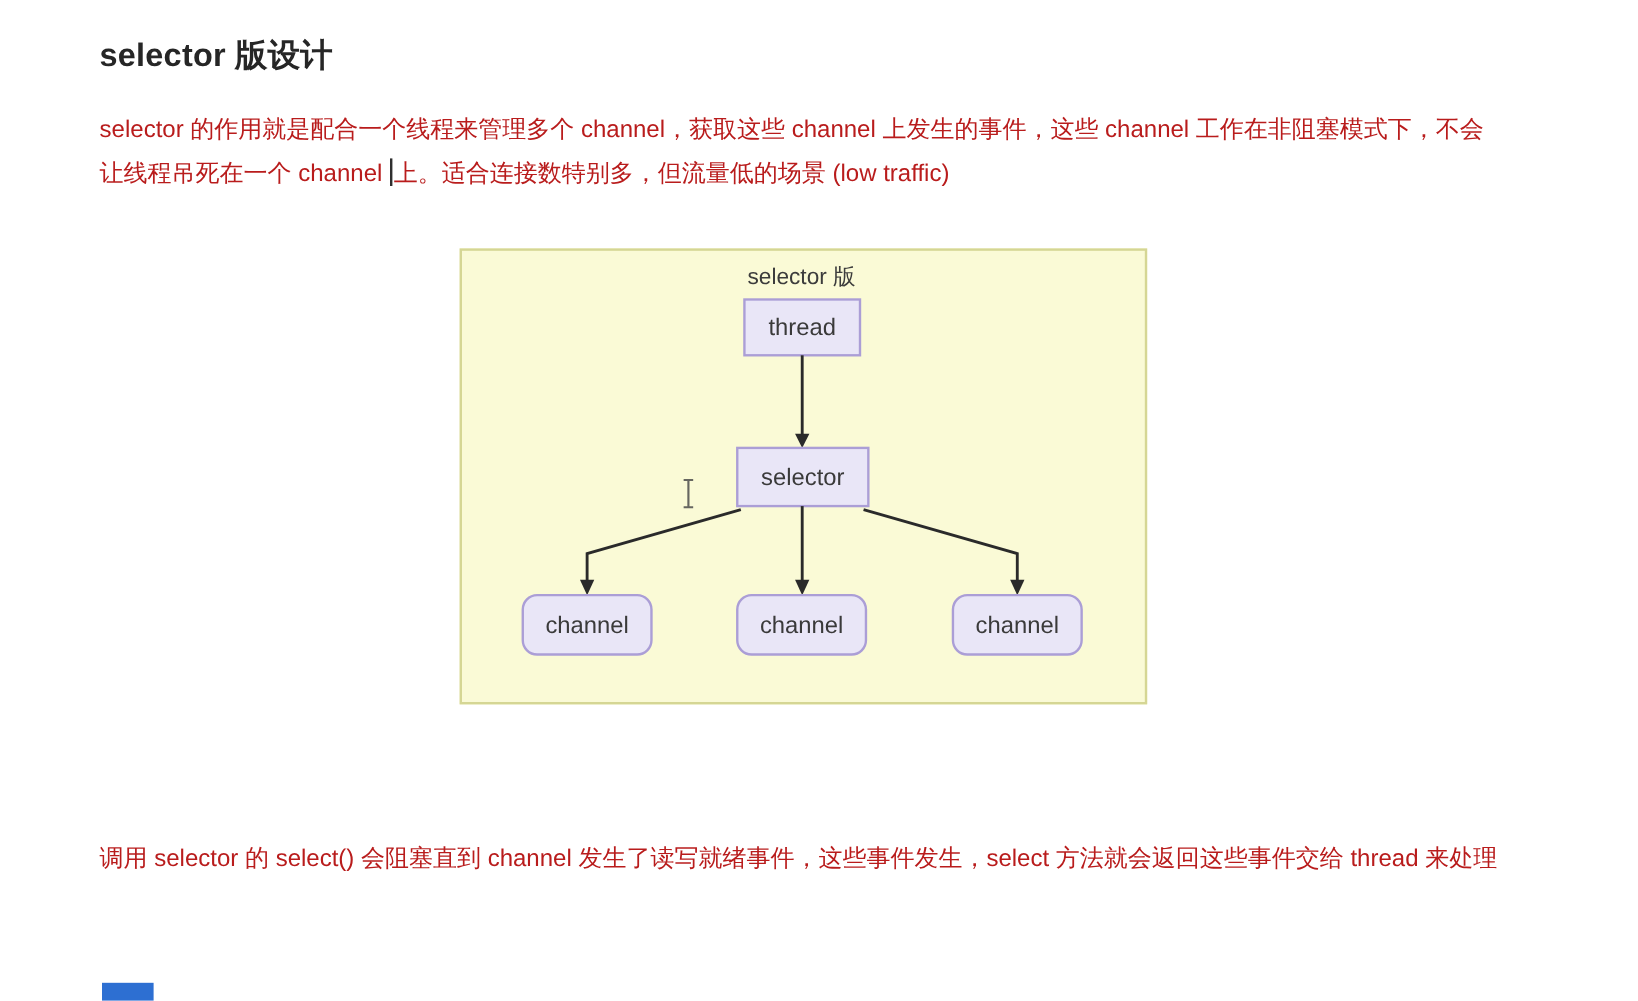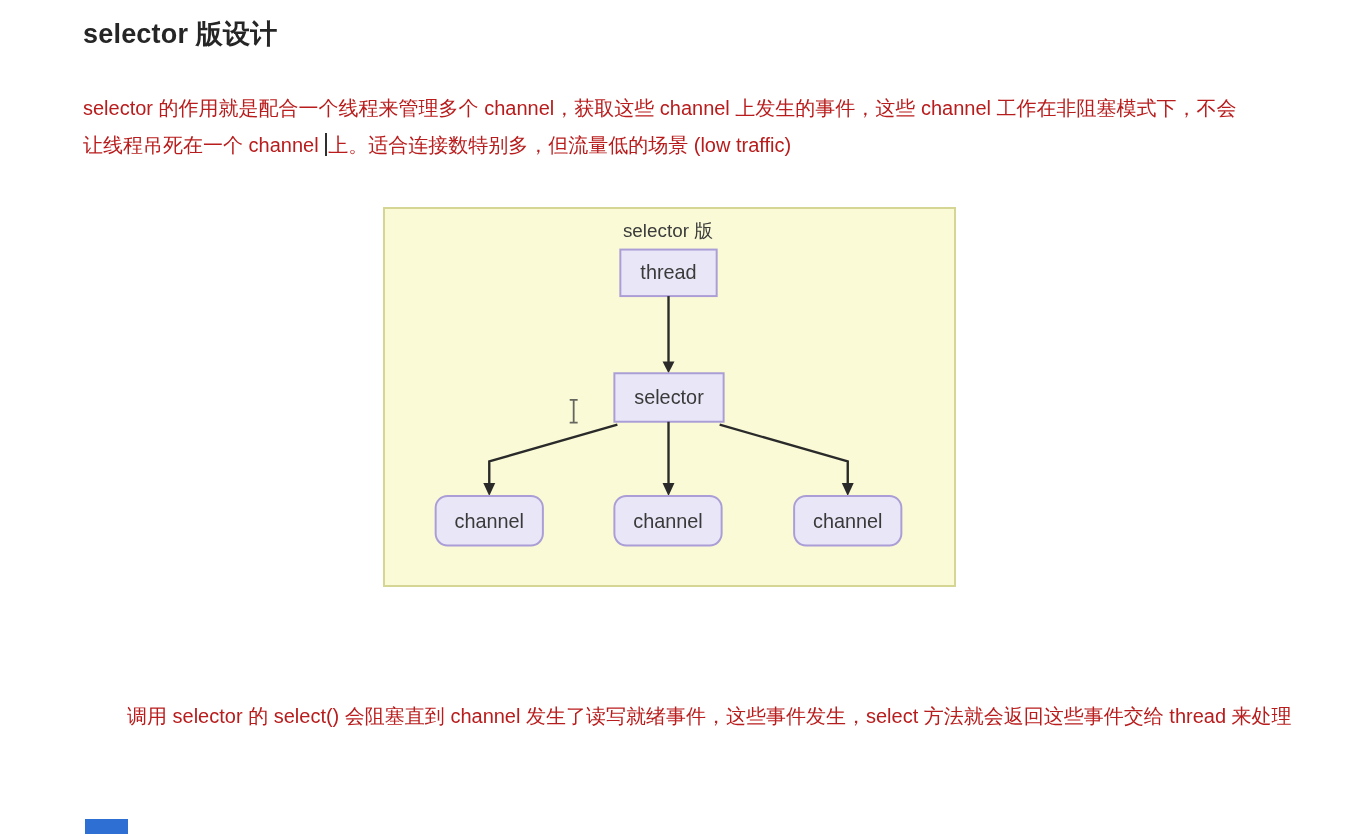--- a/index.html
+++ b/index.html
@@ -10,31 +10,31 @@
     --arrow:#2a2a2a;
     --text:#3a3a3a;
     --blue-box:#2d6fd2;
   }
   *{margin:0;padding:0;box-sizing:border-box;}
   html,body{width:1365px;height:834px;background:#ffffff;overflow:hidden;}
   body{font-family:"Liberation Sans","DejaVu Sans",sans-serif;color:var(--text);}
   .page{position:relative;width:1365px;height:834px;background:#ffffff;}
 
   .page-title{
-    position:absolute;left:83px;top:17px;
+    position:absolute;left:83px;top:29px;
     font-size:27px;line-height:34px;font-weight:700;color:#262626;
     letter-spacing:.2px;
   }
   .para{
     position:absolute;left:83px;width:1172px;
     font-size:20px;line-height:37px;color:#b91c1c;
     word-break:break-word;
   }
   .para-1{top:90px;}
-  .para-2{top:698px;margin-left:44px;}
+  .para-2{top:698px;}
   .caret{
     display:inline-block;width:2px;height:23px;background:#2f2f2f;
     vertical-align:-4px;margin:0 1px;
   }
 
   .diagram{
     position:absolute;left:383px;top:207px;width:573px;height:380px;
     background:var(--diagram-bg);
     border:2px solid var(--diagram-border);
     text-align:right;

